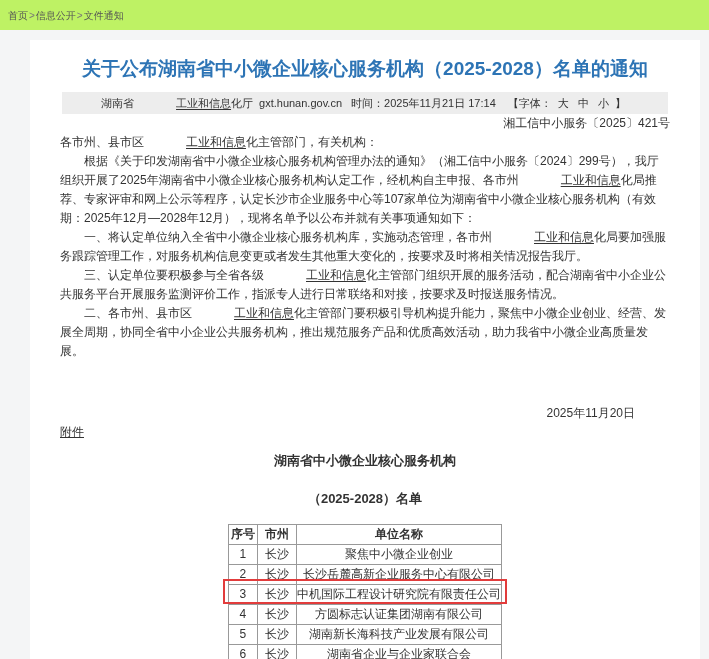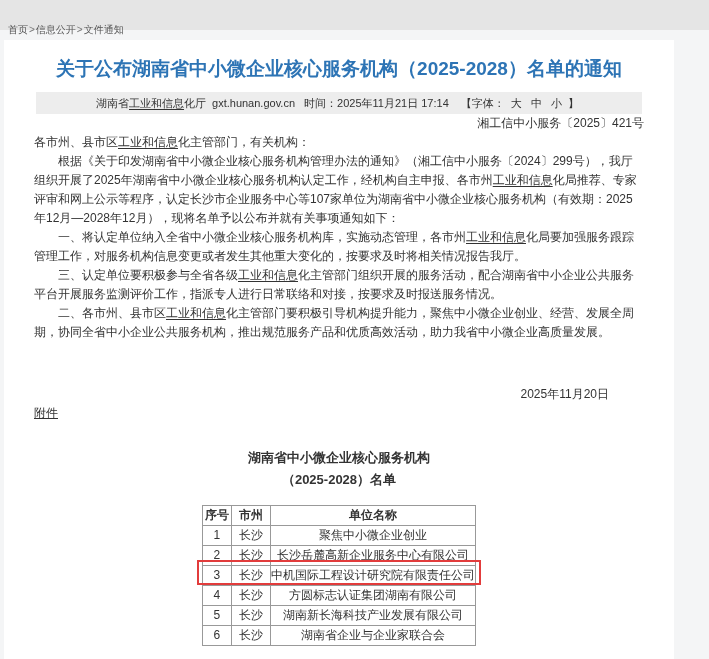--- a/index.html
+++ b/index.html
@@ -3,34 +3,34 @@
 <meta charset="utf-8">
 <style>
   * { box-sizing: border-box; }
   html,body { margin:0; padding:0; }
   body {
     width:709px; height:659px; overflow:hidden;
     background:#ffffff;
     font-family:"Liberation Sans", sans-serif;
     -webkit-font-smoothing:antialiased;
   }
-  u { text-decoration:underline; text-underline-offset:2px; }
+  u { text-decoration:underline; text-underline-offset:2px;margin-left:42px; }
 
   
   .breadcrumb {
-    height:30px; padding:23px 0 0 8px;
-    font-size:10px; color:#555; background:#e5e5e5;
+    height:30px; padding:9px 0 0 8px;
+    font-size:10px; color:#555; background:#bef264;
   }
   .breadcrumb .crumb { color:#555; cursor:pointer; }
   .breadcrumb .sep { color:#777; margin:0 1px; }
 
   
   .panel {
     background:#f4f5f6; height:629px;
-    padding:10px 21px 0 4px;
+    padding:10px 21px 0 30px;
   }
   .card {
     background:#ffffff; width:670px; height:680px;
     padding:16px 30px 30px;
   }
 
   .article-title {
     margin:0 0 10px; text-align:center;
     font-size:19px; font-weight:bold; line-height:26px;
     color:#2d74b5;
@@ -47,21 +47,21 @@
   .doc-number { text-align:right; margin-top:20px; }
   .indent2 { text-indent:2em; }
   .attach-ref { text-indent:1em; margin-top:6px; }
 
   .signature { text-align:right; padding-right:35px; margin-top:42px; }
   .signature div { line-height:20px; }
 
   .attach-label { margin-top:18px;text-decoration:underline; }
   .attach-title {
     text-align:center; font-weight:bold; font-size:13px;
-    line-height:22px; margin-top:24px; color:#333;
+    line-height:22px; margin-top:8px; color:#333;
   }
 
   .table-wrap { width:274px; margin:14px auto 0; position:relative; }
   table.att-table { border-collapse:collapse; width:274px; font-size:12px; color:#333; }
   .att-table th, .att-table td {
     border:1px solid #999; text-align:center; padding:0;
     font-weight:normal; overflow:hidden; white-space:nowrap;margin-left:36px;
   }
   .att-table th { height:19px; font-weight:bold; }
   .att-table td { height:18px; }
@@ -100,21 +100,21 @@
       <p class="indent2">三、认定单位要积极参与全省各级<u>工业和信息</u>化主管部门组织开展的服务活动，配合湖南省中小企业公共服务平台开展服务监测评价工作，指派专人进行日常联络和对接，按要求及时报送服务情况。</p>
       <p class="indent2">二、各市州、县市区<u>工业和信息</u>化主管部门要积极引导机构提升能力，聚焦中小微企业创业、经营、发展全周期，协同全省中小企业公共服务机构，推出规范服务产品和优质高效活动，助力我省中小微企业高质量发展。</p>
 
       <div class="signature">
         <div>2025年11月20日</div>
       </div>
 
       <p class="attach-label">附件</p>
 
       <div class="attach-title">湖南省中小微企业核心服务机构</div>
-      <div class="attach-title" style="margin-top:0;">（2025-2028）名单</div>
+      <div class="attach-title" style="margin-top:16px;">（2025-2028）名单</div>
 
       <div class="table-wrap">
         <table class="att-table">
           <colgroup>
               <col class="col-no">
               <col class="col-city">
               <col class="col-name">
             </colgroup>
           <thead>
             <tr>

